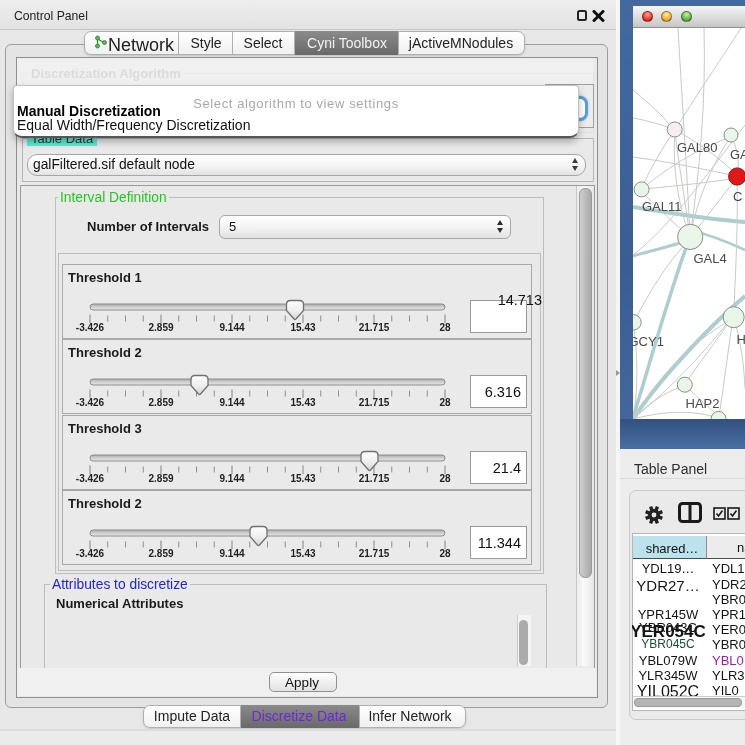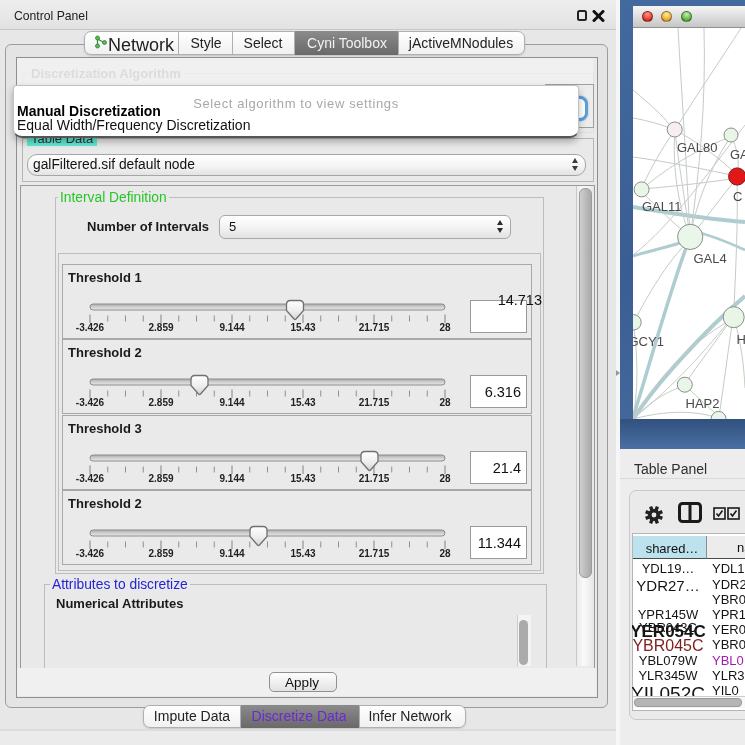--- a/index.html
+++ b/index.html
@@ -330,27 +330,27 @@
 <div class="txt" style="left:36px;top:2px;transform:translateX(-50%);font-size:13px;color:#141414;">YDL19…</div>
 <div class="txt" style="left:80px;top:2px;font-size:13px;color:#141414;">YDL1</div>
 <div class="txt" style="left:36px;top:18px;transform:translateX(-50%);font-size:15px;color:#141414;">YDR27…</div>
 <div class="txt" style="left:80px;top:18px;font-size:13px;color:#141414;">YDR2</div>
 <div class="txt" style="left:36px;top:33px;transform:translateX(-50%);font-size:13px;color:#141414;margin-top:28px;">YBR043C</div>
 <div class="txt" style="left:80px;top:33px;font-size:13px;color:#141414;">YBR0</div>
 <div class="txt" style="left:36px;top:48px;transform:translateX(-50%);font-size:13px;color:#141414;">YPR145W</div>
 <div class="txt" style="left:80px;top:48px;font-size:13px;color:#141414;">YPR1</div>
 <div class="txt" style="left:36px;top:63px;transform:translateX(-50%);font-size:17px;color:#141414;font-weight:bold;">YER054C</div>
 <div class="txt" style="left:80px;top:63px;font-size:13px;color:#141414;">YER0</div>
-<div class="txt" style="left:36px;top:78px;transform:translateX(-50%);font-size:16px;color:#7f1d1d;">YBR045C</div>
+<div class="txt" style="left:36px;top:78px;transform:translateX(-50%);font-size:12px;color:#14532d;">YBR045C</div>
 <div class="txt" style="left:80px;top:78px;font-size:13px;color:#141414;">YBR0</div>
 <div class="txt" style="left:36px;top:94px;transform:translateX(-50%);font-size:13px;color:#141414;">YBL079W</div>
 <div class="txt" style="left:80px;top:94px;font-size:13px;color:#a21caf;">YBL0</div>
 <div class="txt" style="left:36px;top:109px;transform:translateX(-50%);font-size:13px;color:#141414;">YLR345W</div>
 <div class="txt" style="left:80px;top:109px;font-size:13px;color:#141414;">YLR3</div>
-<div class="txt" style="left:36px;top:124px;transform:translateX(-50%);font-size:19px;color:#141414;">YIL052C</div>
+<div class="txt" style="left:36px;top:124px;transform:translateX(-50%);font-size:16px;color:#141414;">YIL052C</div>
 <div class="txt" style="left:80px;top:124px;font-size:13px;color:#141414;">YIL0</div>
 </div>
 <div class="abs" style="left:633px;top:696px;width:112px;height:11px;background:#f7f7f7;border-top:1px solid #cdcdcd;"></div>
 <div class="abs" style="left:634px;top:698px;width:106px;height:7px;background:#b5b5b5;border:1px solid #9a9a9a;border-radius:4px;"></div>
 <div class="abs" style="left:13px;top:85px;width:564px;height:50px;background:#fff;border:1px solid #c2c2c2;border-bottom:2.5px solid #555;border-radius:4px 4px 9px 9px;box-shadow:0 4px 7px rgba(0,0,0,0.28);"></div>
 <div class="txt" style="left:296px;top:96px;transform:translateX(-50%);font-size:13px;letter-spacing:0.6px;color:#a8a8a8;">Select algorithm to view settings</div>
 <div class="txt" style="left:17px;top:117px;font-size:14px;color:#111;">Equal Width/Frequency Discretization</div>
 <div class="txt" style="left:17px;top:103px;font-size:14px;font-weight:bold;color:#000;">Manual Discretization</div>
 </div>
 </body></html>

